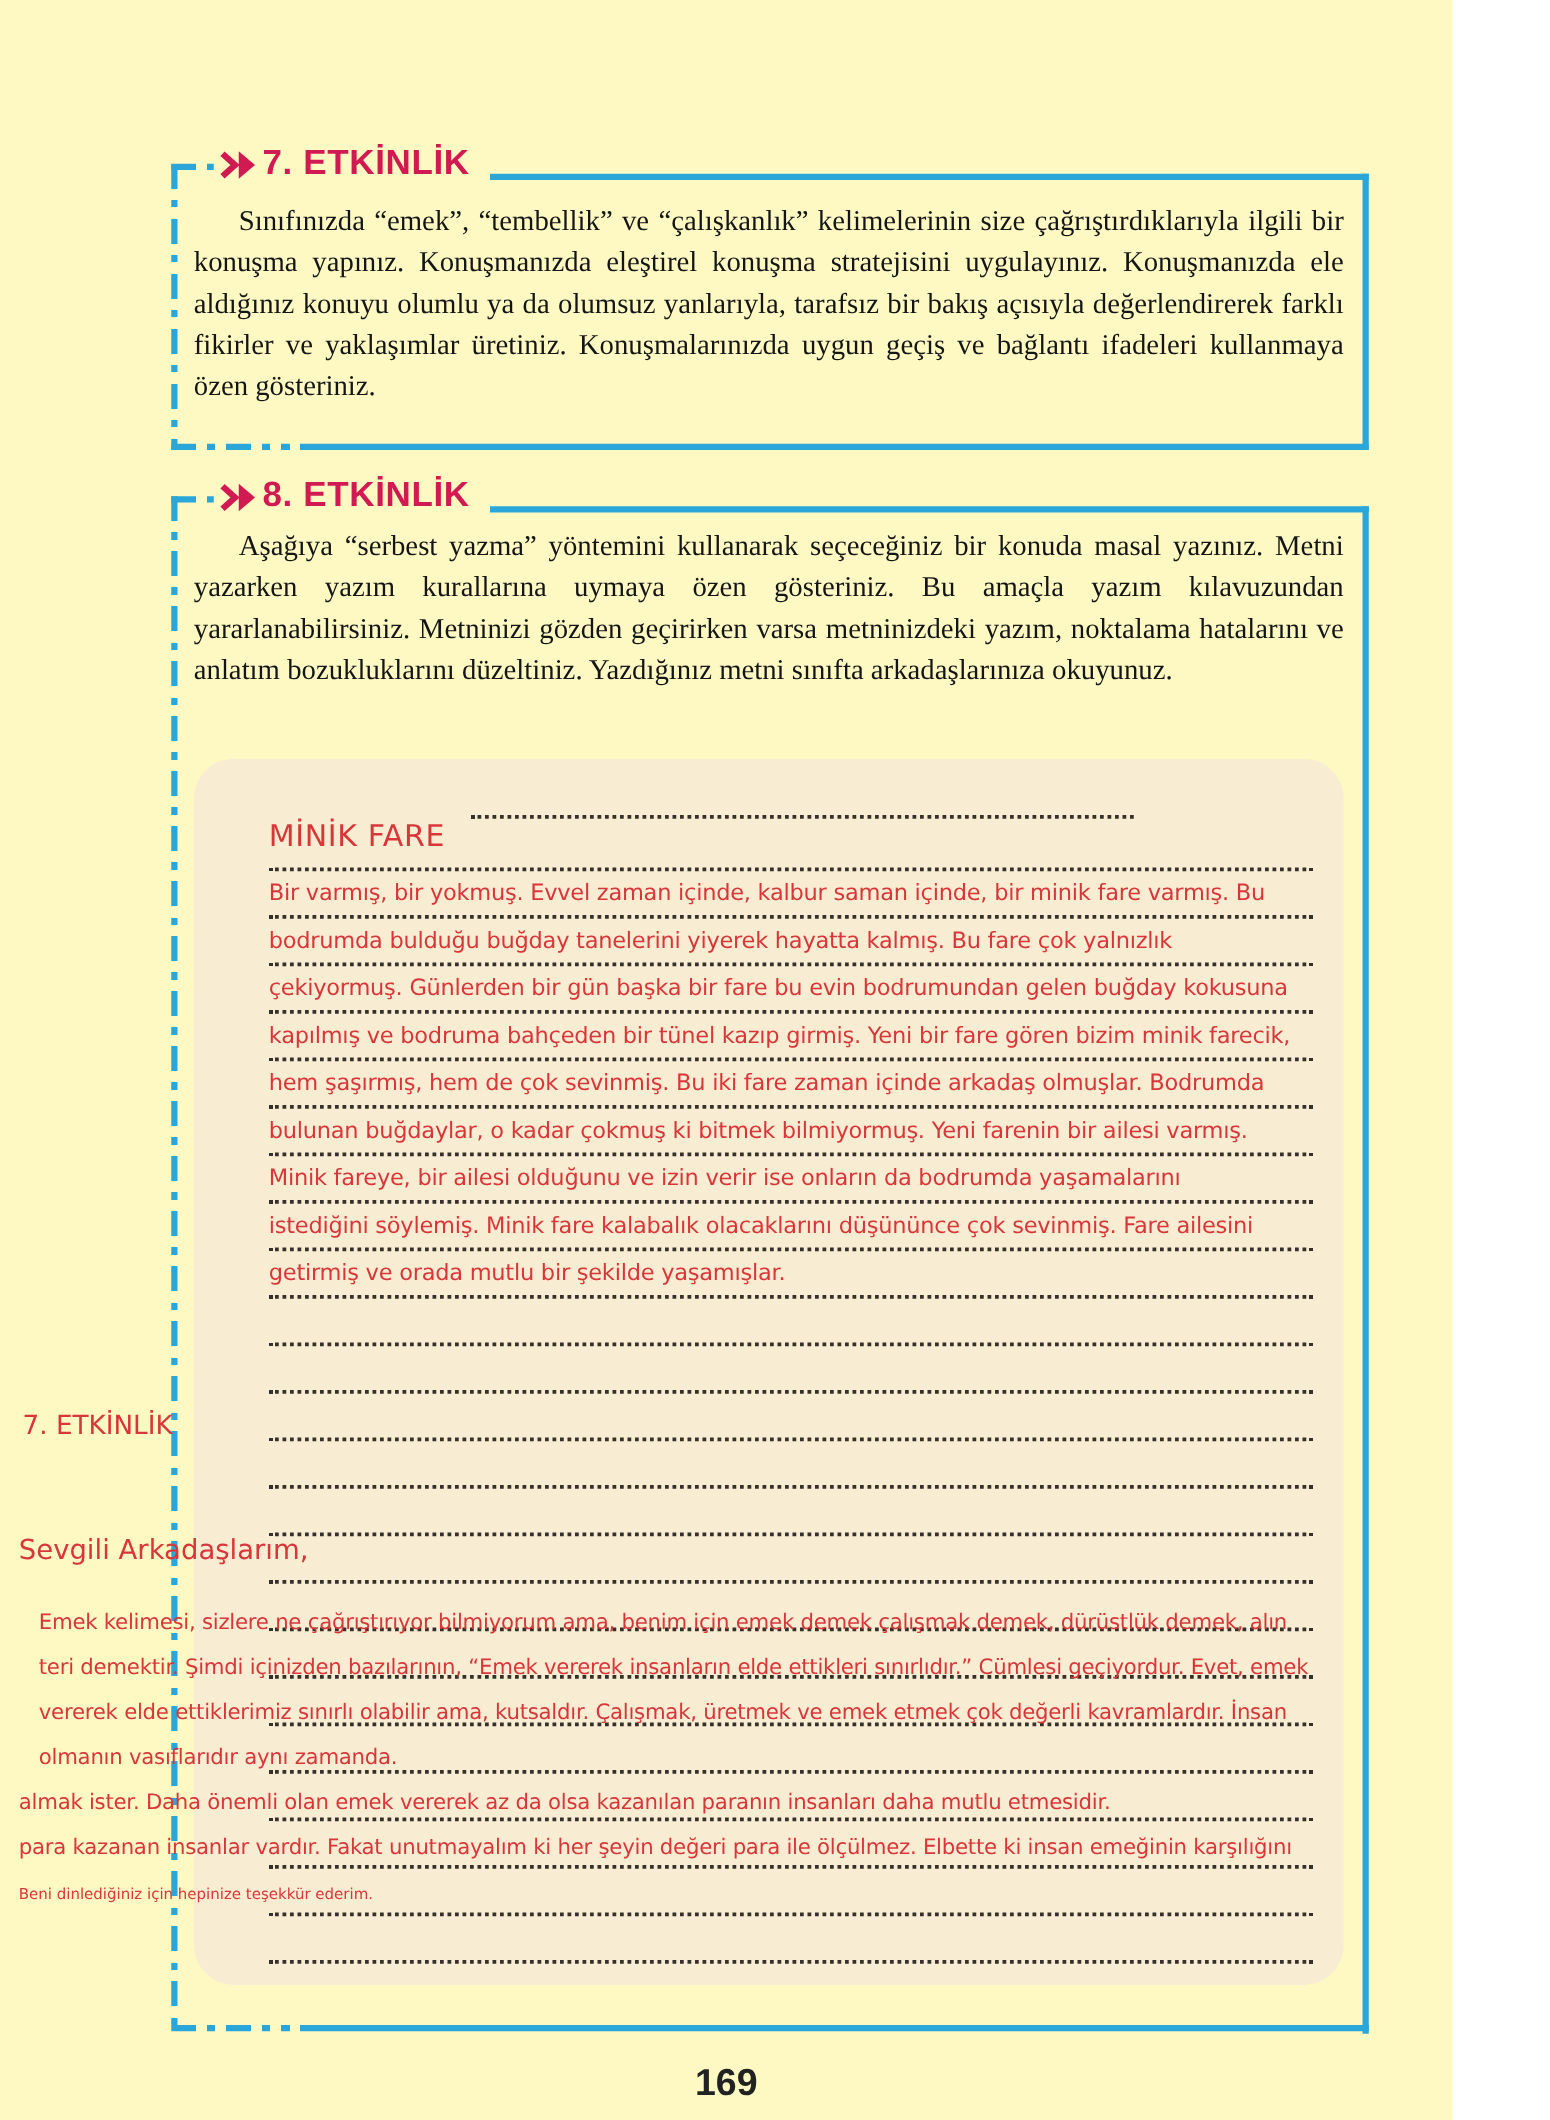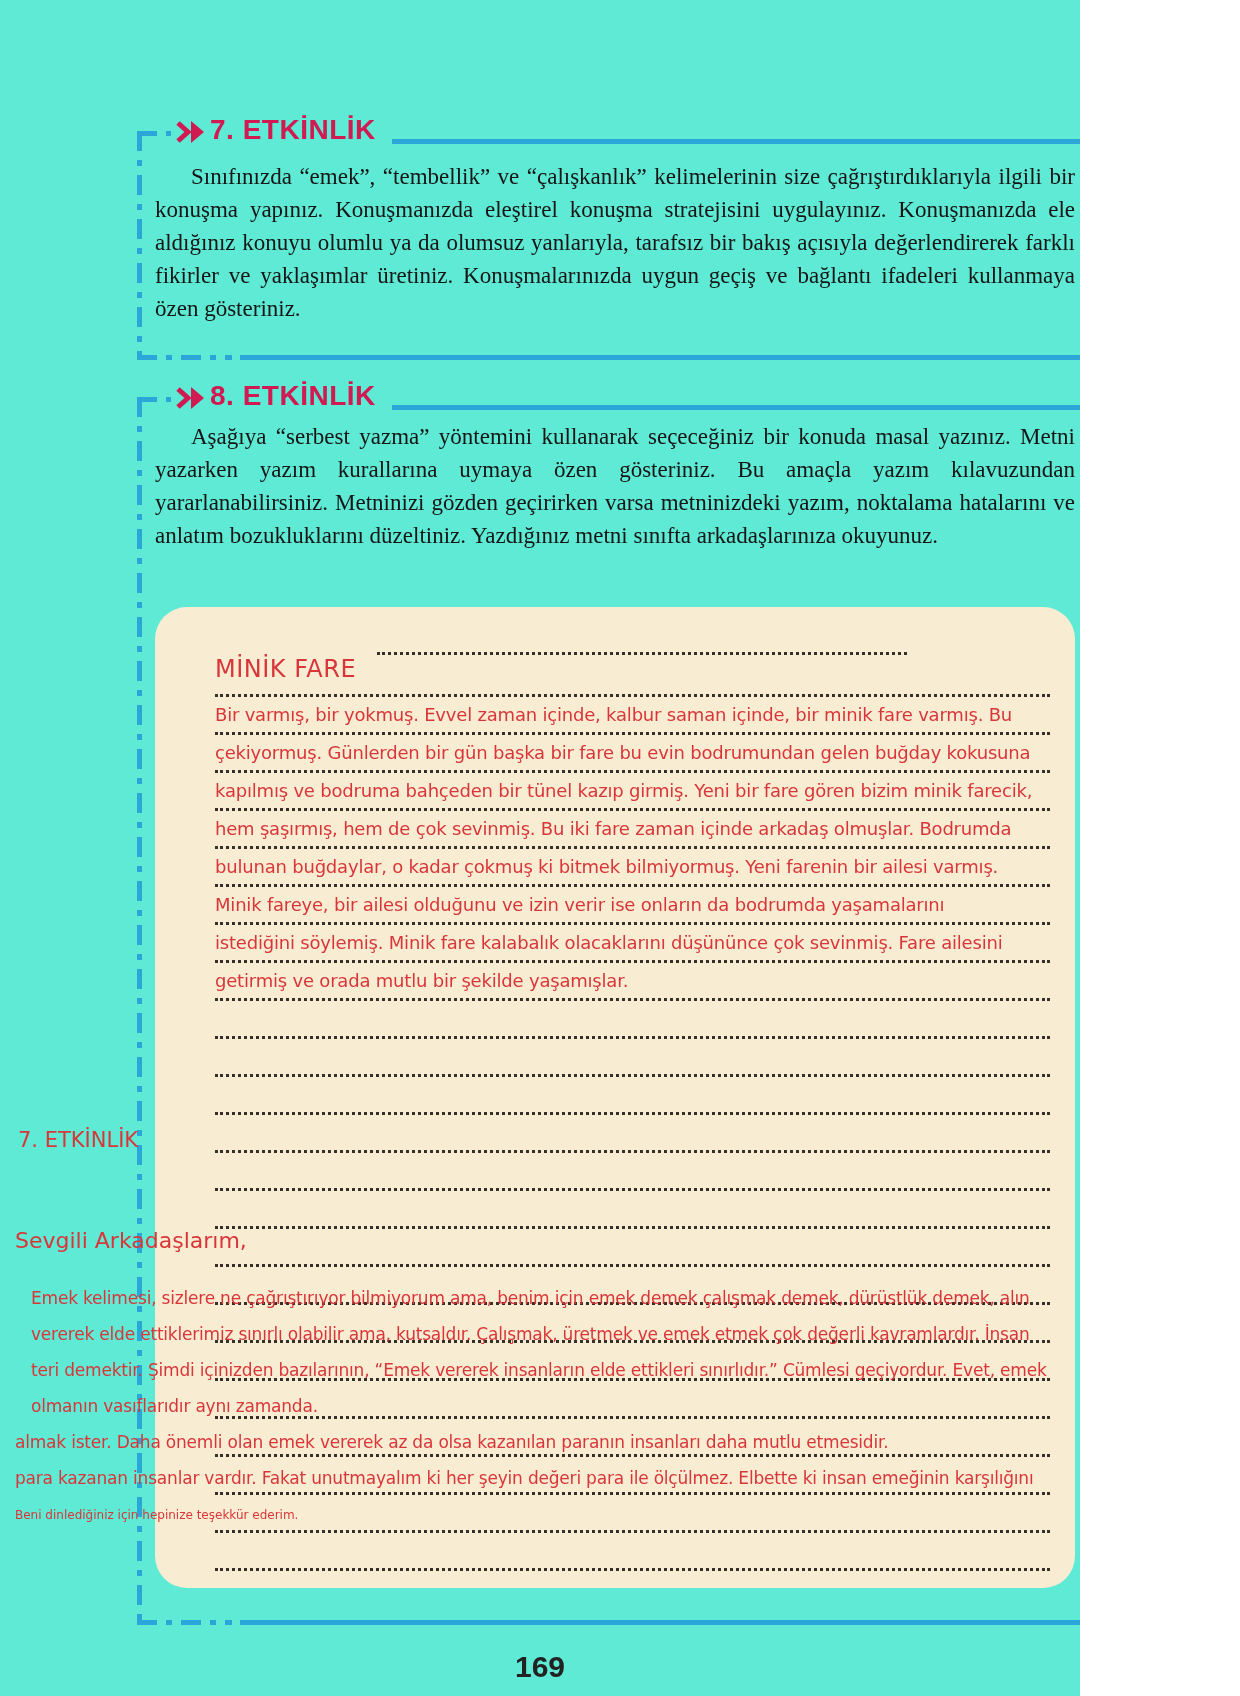--- a/index.html
+++ b/index.html
@@ -6,22 +6,22 @@
     --blue:#2aa7d8;
     --magenta:#d21a52;
     --beige:#f8ecd2;
     --ink:#d9363a;
     --dots:#35302a;
     --body:#151515;
   }
   html,body{margin:0;padding:0;background:#ffffff;}
   .page{
     position:relative;
-    width:1080px;height:1696px;
-    background:#5eead4;
+    width:1162px;height:1696px;
+    background:#fef9c3;
     overflow:hidden;
     font-family:"Liberation Sans", sans-serif;
   }
   
   .solid-h{position:absolute;height:5px;background:var(--blue);z-index:1;}
   .solid-v{position:absolute;width:5px;background:var(--blue);z-index:1;}
   .hdash{position:absolute;height:5px;z-index:1;
     background:repeating-linear-gradient(to right,var(--blue) 0 20px,transparent 20px 29px,var(--blue) 29px 35px,transparent 35px 44px);}
   .vdash{position:absolute;width:5px;z-index:1;
     background:repeating-linear-gradient(to bottom,var(--blue) 0 20px,transparent 20px 29px,var(--blue) 29px 35px,transparent 35px 44px);}
@@ -129,37 +129,38 @@
         <div class="dotline" style="top: 771px;"></div>
         <div class="dotline" style="top: 809px;"></div>
         <div class="dotline" style="top: 847px;"></div>
         <div class="dotline" style="top: 885px;"></div>
         <div class="dotline" style="top: 923px;"></div>
         <div class="dotline" style="top: 961px;"></div>
       </div>
     <div class="hand story-title">MİNİK FARE</div>
     <div class="hand story">
       <div>Bir varmış, bir yokmuş. Evvel zaman içinde, kalbur saman içinde, bir minik fare varmış. Bu</div>
+      <div>bodrumda bulduğu buğday tanelerini yiyerek hayatta kalmış. Bu fare çok yalnızlık</div>
       <div>çekiyormuş. Günlerden bir gün başka bir fare bu evin bodrumundan gelen buğday kokusuna</div>
       <div>kapılmış ve bodruma bahçeden bir tünel kazıp girmiş. Yeni bir fare gören bizim minik farecik,</div>
       <div>hem şaşırmış, hem de çok sevinmiş. Bu iki fare zaman içinde arkadaş olmuşlar. Bodrumda</div>
       <div>bulunan buğdaylar, o kadar çokmuş ki bitmek bilmiyormuş. Yeni farenin bir ailesi varmış.</div>
       <div>Minik fareye, bir ailesi olduğunu ve izin verir ise onların da bodrumda yaşamalarını</div>
       <div>istediğini söylemiş. Minik fare kalabalık olacaklarını düşününce çok sevinmiş. Fare ailesini</div>
       <div>getirmiş ve orada mutlu bir şekilde yaşamışlar.</div>
     </div>
   </div>
 
   <div class="hand margin-note" style="left:18px;top:1128px;font-size:21px;">7. ETKİNLİK</div>
   <div class="hand margin-note" style="left:15px;top:1228px;font-size:22px;">Sevgili Arkadaşlarım,</div>
 
   <div class="hand letter-par" style="left:15px;top:1280px;margin-left:16px;">
     <div>Emek kelimesi, sizlere ne çağrıştırıyor bilmiyorum ama, benim için emek demek çalışmak demek, dürüstlük demek, alın</div>
+    <div>teri demektir. Şimdi içinizden bazılarının, “Emek vererek insanların elde ettikleri sınırlıdır.” Cümlesi geçiyordur. Evet, emek</div>
     <div>vererek elde ettiklerimiz sınırlı olabilir ama, kutsaldır. Çalışmak, üretmek ve emek etmek çok değerli kavramlardır. İnsan</div>
-    <div>teri demektir. Şimdi içinizden bazılarının, “Emek vererek insanların elde ettikleri sınırlıdır.” Cümlesi geçiyordur. Evet, emek</div>
     <div>olmanın vasıflarıdır aynı zamanda.</div>
   </div>
 
   <div class="hand letter-par" style="left:15px;top:1424px;">
     <div>almak ister. Daha önemli olan emek vererek az da olsa kazanılan paranın insanları daha mutlu etmesidir.</div>
     <div>para kazanan insanlar vardır. Fakat unutmayalım ki her şeyin değeri para ile ölçülmez. Elbette ki insan emeğinin karşılığını</div>
   </div>
 
   <div class="hand margin-note" style="left:15px;top:1508px;font-size:12px;">Beni dinlediğiniz için hepinize teşekkür ederim.</div>
 

